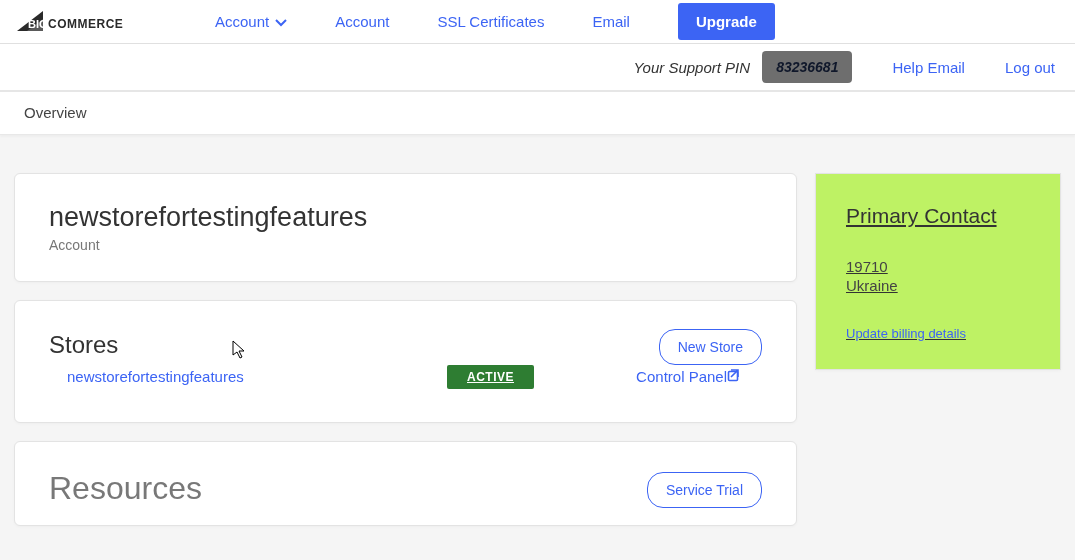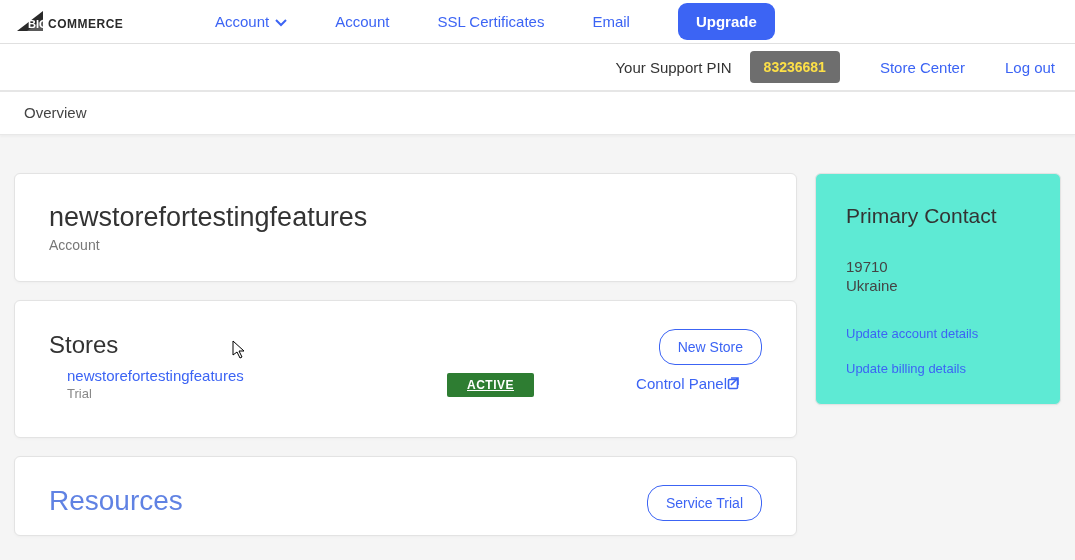--- a/index.html
+++ b/index.html
@@ -35,43 +35,44 @@
       font-size: 15px;
       cursor: pointer;
       display: flex;
       align-items: center;
       gap: 6px;
     }
     .nav-item.upgrade {
       background: #3c64f4;
       color: #fff;
       padding: 10px 18px;
-      border-radius: 9px;
+      border-radius: 3px;
       font-weight: 600;
     }
     .secondbar {
       background: #fff;
       border-bottom: 2px solid #e6e6e6;
       padding: 0 20px;
       height: 48px;
       display: flex;
       align-items: center;
       justify-content: flex-end;
       gap: 40px;
       box-shadow: 0 1px 2px rgba(0,0,0,0.04);
     }
     .support-pin-group {
       display: flex;
       align-items: center;
-      gap: 18px;
+      gap: 12px;
+      font-style: italic;
     }
     .support-label { font-size: 15px; color: #333; }
     .pin-badge {
       background: #6e6e6e;
-      color: #fde047;
+      color: #0f172a;
       padding: 8px 14px;
       border-radius: 4px;
       font-size: 14px;
       font-weight: 600;
     }
     .secondbar .link { color: #3c64f4; font-size: 15px; cursor: pointer; }
     .tertiarybar {
       background: #fff;
       padding: 12px 24px;
       border-bottom: 1px solid #e8e8e8;
@@ -130,33 +131,34 @@
     .cp-link {
       color: #3c64f4;
       font-size: 15px;
       cursor: pointer;
       display: inline-flex;
       align-items: center;
       gap: 0;
     }
     .side-col { width: 246px; }
     .side-card {
-      background: #5eead4;
+      background: #bef264;
       border: 1px solid #e3e3e3;
-      border-radius: 6px;
+      border-radius: 0;
       padding: 30px 30px 28px 30px;
       box-shadow: 0 1px 3px rgba(0,0,0,0.03);
+      text-decoration: underline;
     }
     .side-card h3 { font-size: 21px; font-weight: 500; color: #333; margin-bottom: 30px; }
     .side-card .row { font-size: 15px; color: #444; margin-bottom: 2px; }
     .side-card .link-small { display: block; color: #3c64f4; font-size: 13px; margin-top: 32px; cursor: pointer; }
     .side-card .link-small + .link-small { margin-top: 20px; }
     .resources-card { padding: 28px 34px 14px 34px; }
     .resources-header { display: flex; justify-content: space-between; align-items: center; }
-    .resources-header h2 { font-size: 28px; font-weight: 500; color: #1d4ed8; opacity: 0.7; }
+    .resources-header h2 { font-size: 32px; font-weight: 500; color: #404040; opacity: 0.7; }
     .cursor {
       position: absolute;
       left: 232px;
       top: 340px;
       pointer-events: none;
     }
     .chev-icon { display: inline-block; }
   </style>
 </head>
 <body>
@@ -184,21 +186,21 @@
     <div class="nav-item">Email</div>
     <div class="nav-item upgrade">Upgrade</div>
   </div>
 </div>
 
 <div class="secondbar">
   <div class="support-pin-group">
     <span class="support-label">Your Support PIN</span>
     <span class="pin-badge">83236681</span>
   </div>
-  <span class="link">Store Center</span>
+  <span class="link">Help Email</span>
   <span class="link">Log out</span>
 </div>
 
 <div class="tertiarybar">
   <span class="crumb">Overview</span>
 </div>
 
 <div class="content">
   <div class="main-col">
 
@@ -208,21 +210,20 @@
     </div>
 
     <div class="card">
       <div class="stores-header">
         <h2>Stores</h2>
         <button class="btn-outline">New Store</button>
       </div>
       <div class="store-row">
         <div class="store-name-block">
           <div class="store-name">newstorefortestingfeatures</div>
-          <div class="store-plan">Trial</div>
         </div>
         <div>
           <span class="status-badge">ACTIVE</span>
         </div>
         <div class="store-action-col">
           <span class="cp-link">
             <span>Control Panel</span>
             <span>
               <svg width="15" height="15" viewBox="0 0 15 15">
                 <path d="M4 3 H11 V10 M11 3 L4 10" stroke="#3c64f4" stroke-width="1.6" fill="none"></path>
@@ -241,21 +242,20 @@
       </div>
     </div>
 
   </div>
 
   <div class="side-col">
     <div class="side-card">
       <h3>Primary Contact</h3>
       <div class="row">19710</div>
       <div class="row">Ukraine</div>
-      <span class="link-small">Update account details</span>
       <span class="link-small">Update billing details</span>
     </div>
   </div>
 </div>
 
 <div class="cursor">
   <svg width="16" height="20" viewBox="0 0 16 20">
     <path d="M1 1 L1 15 L5 12 L8 18 L10 17 L7 11 L12 11 Z" fill="#fff" stroke="#000" stroke-width="1"></path>
   </svg>
 </div>

